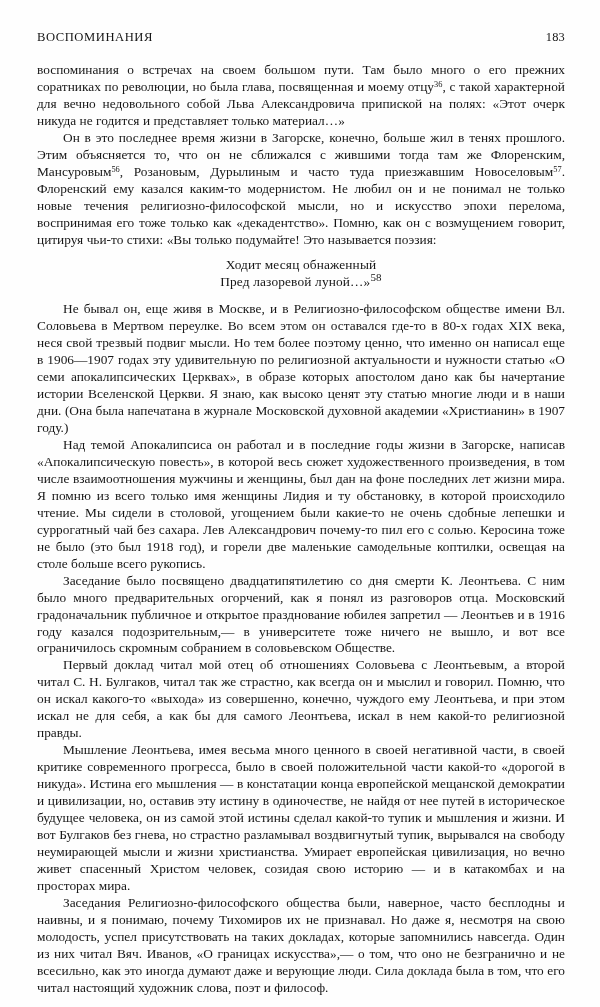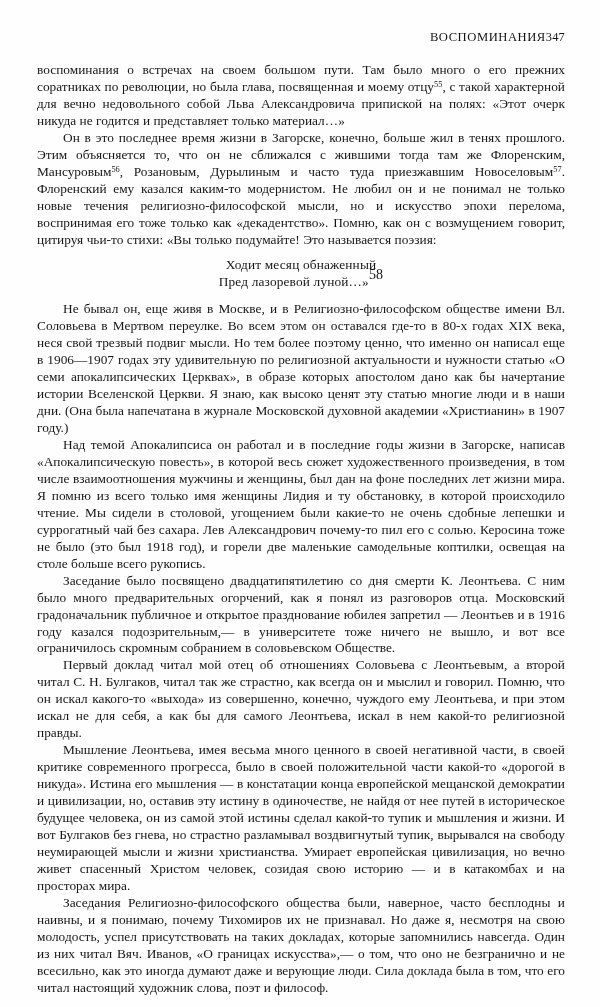--- a/index.html
+++ b/index.html
@@ -27,21 +27,21 @@
 
   
   .running-head {
     position: absolute;
     top: 30px;
     left: 37px;
     right: 35px;
     height: 20px;
     display: flex;
     align-items: baseline;
-    justify-content: flex-end;
+    justify-content: space-between;
   }
   .running-head-title {
     font-size: 12.6px;
     letter-spacing: 0.55px;
     font-weight: 400;
     color: #141414;
     white-space: nowrap;
   }
   .running-head-folio {
     font-size: 12.4px;
@@ -82,38 +82,38 @@
     text-align: center;
   }
   .verse-line {
     font-size: 13.35px;
     line-height: 16.95px;
     color: #161616;
     letter-spacing: 0.15px;
     white-space: nowrap;
   }
   .verse-line sup {
-    font-size: 14px;
+    font-size: 11px;
     line-height: 0;
     vertical-align: 0.48em;
   }
 </style>
 </head>
 <body>
 
 <div class="page">
 
   <div class="running-head">
     <span class="running-head-title">ВОСПОМИНАНИЯ</span>
-    <span class="running-head-folio">347</span>
+    <span class="running-head-folio">183</span>
   </div>
 
   <div class="textblock">
     <div id="paras-before">
-        <p class="para no-indent" id="para-1">воспоминания о встречах на своем большом пути. Там было много о его прежних соратниках по революции, но была глава, посвященная и моему отцу<sup>55</sup>, с такой характерной для вечно недовольного собой Льва Александровича припиской на полях: «Этот очерк никуда не годится и представляет только материал…»</p>
+        <p class="para no-indent" id="para-1">воспоминания о встречах на своем большом пути. Там было много о его прежних соратниках по революции, но была глава, посвященная и моему отцу<sup>36</sup>, с такой характерной для вечно недовольного собой Льва Александровича припиской на полях: «Этот очерк никуда не годится и представляет только материал…»</p>
         <p class="para" id="para-2">Он в это последнее время жизни в Загорске, конечно, больше жил в тенях прошлого. Этим объясняется то, что он не сближался с жившими тогда там же Флоренским, Мансуровым<sup>56</sup>, Розановым, Дурылиным и часто туда приезжавшим Новоселовым<sup>57</sup>. Флоренский ему казался каким-то модернистом. Не любил он и не понимал не только новые течения религиозно-философской мысли, но и искусство эпохи перелома, воспринимая его тоже только как «декадентство». Помню, как он с возмущением говорит, цитируя чьи-то стихи: «Вы только подумайте! Это называется поэзия:</p>
       </div>
     <div class="verse" id="verse-block">
         <div class="verse-line">Ходит месяц обнаженный</div>
         <div class="verse-line">Пред лазоревой луной…»<sup>58</sup></div>
       </div>
     <div id="paras-after">
         <p class="para" id="para-3">Не бывал он, еще живя в Москве, и в Религиозно-философском обществе имени Вл. Соловьева в Мертвом переулке. Во всем этом он оставался где-то в 80-х годах XIX века, неся свой трезвый подвиг мысли. Но тем более поэтому ценно, что именно он написал еще в 1906—1907 годах эту удивительную по религиозной актуальности и нужности статью «О семи апокалипсических Церквах», в образе которых апостолом дано как бы начертание истории Вселенской Церкви. Я знаю, как высоко ценят эту статью многие люди и в наши дни. (Она была напечатана в журнале Московской духовной академии «Христианин» в 1907 году.)</p>
         <p class="para" id="para-4">Над темой Апокалипсиса он работал и в последние годы жизни в Загорске, написав «Апокалипсическую повесть», в которой весь сюжет художественного произведения, в том числе взаимоотношения мужчины и женщины, был дан на фоне последних лет жизни мира. Я помню из всего только имя женщины Лидия и ту обстановку, в которой происходило чтение. Мы сидели в столовой, угощением были какие-то не очень сдобные лепешки и суррогатный чай без сахара. Лев Александрович почему-то пил его с солью. Керосина тоже не было (это был 1918 год), и горели две маленькие самодельные коптилки, освещая на столе больше всего рукопись.</p>
         <p class="para" id="para-7">Заседание было посвящено двадцатипятилетию со дня смерти К. Леонтьева. С ним было много предварительных огорчений, как я понял из разговоров отца. Московский градоначальник публичное и открытое празднование юбилея запретил — Леонтьев и в 1916 году казался подозрительным,— в университете тоже ничего не вышло, и вот все ограничилось скромным собранием в соловьевском Обществе.</p>

